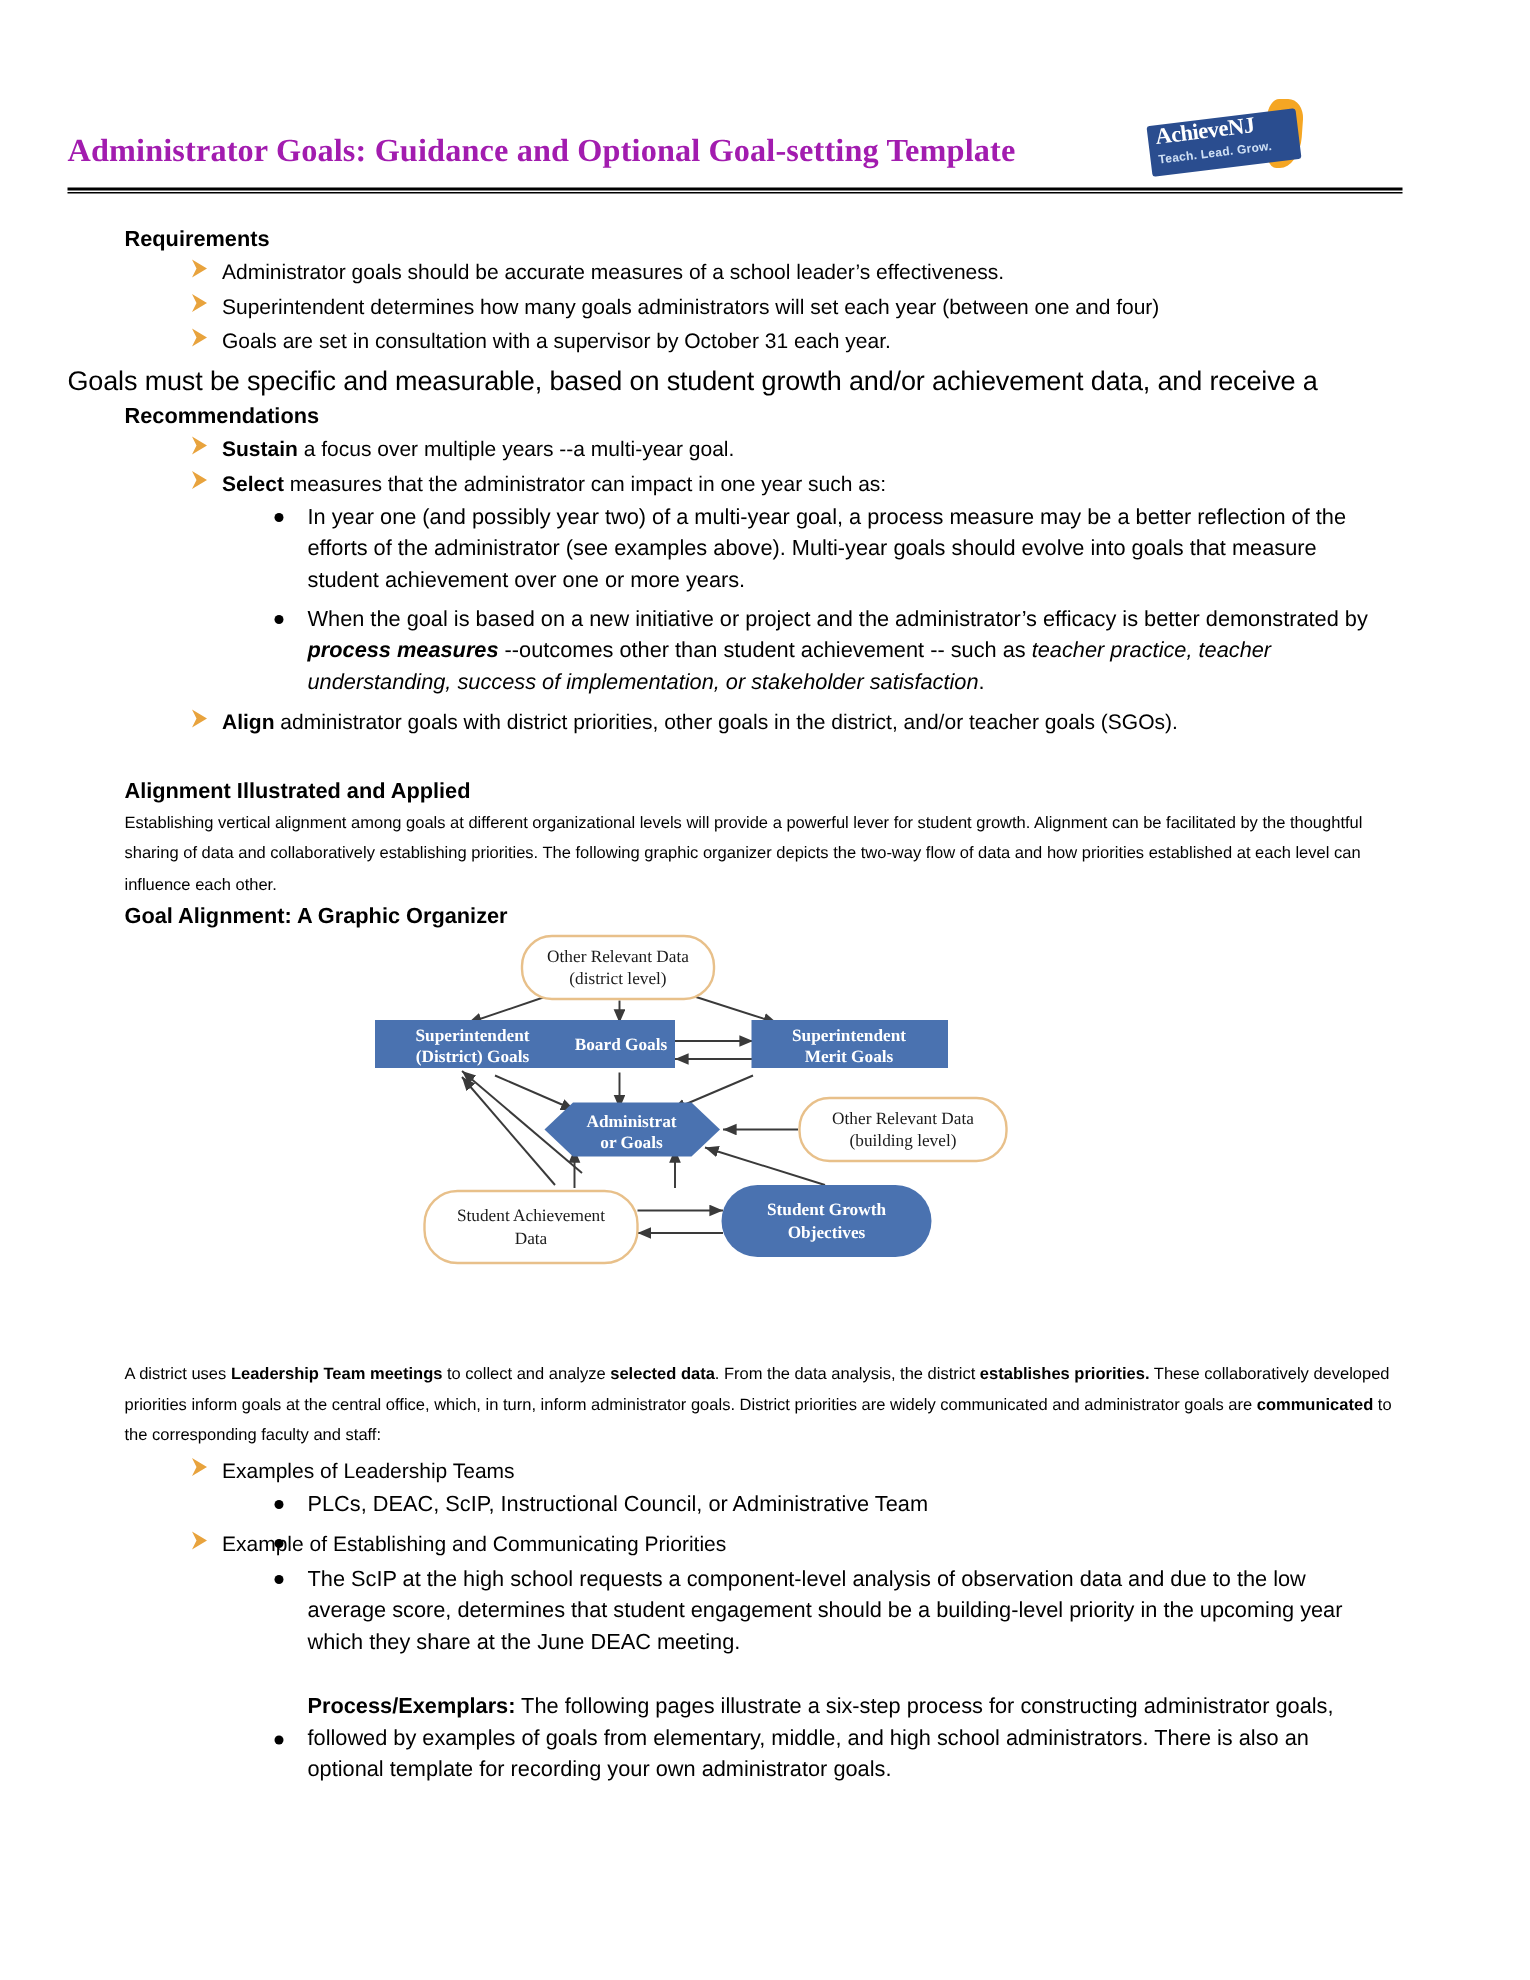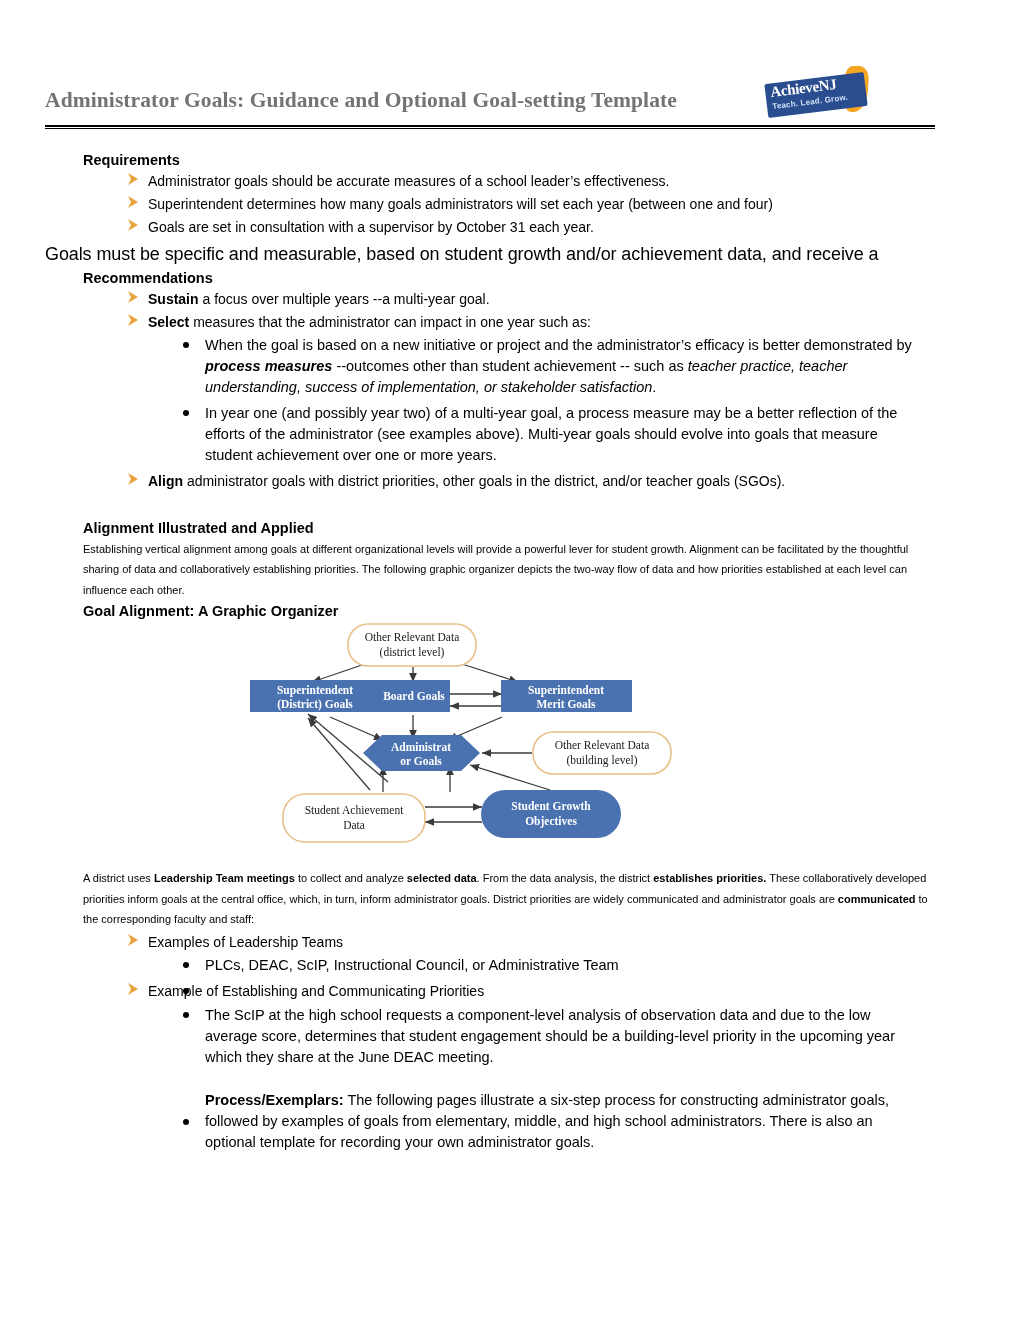--- a/index.html
+++ b/index.html
@@ -32,21 +32,21 @@
     width: 890px;
     height: 62px;
   }
   .header-title {
     position: absolute;
     left: 0;
     top: 16px;
     font-family: "Liberation Serif", serif;
     font-weight: bold;
     font-size: 21.5px;
-    color: #737373;
+    color: #a21caf;
     letter-spacing: 0.1px;
     white-space: nowrap;
   }
   .header-rule {
     position: absolute;
     left: 0;
     top: 53px;
     width: 890px;
     height: 4px;
     border-top: 2px solid #000000;
@@ -201,21 +201,21 @@
   }
   .diagram svg { display: block; }
 
   
   .content2 {
     position: absolute;
     left: 45px;
     top: 868px;
     width: 890px;
   }
-  .content2 p.body { margin-left: 38px; }
+  .content2 p.body { margin-left: 38px; margin-top: 38px; }
 </style>
 </head>
 <body>
 
 <div class="page">
 
   <div class="header">
     <div class="header-title">Administrator Goals: Guidance and Optional Goal-setting Template</div>
     <div class="header-rule"></div>
   </div>
@@ -277,25 +277,25 @@
               <path d="M1 1 L11 7 L1 13 L4 7 Z" fill="#e8a33d"></path>
             </svg>
         </span>
         <b>Select</b><span> measures that the administrator can impact in one year such as:</span>
       </li>
     </ul>
 
     <ul class="lvl2">
       <li>
         <span class="dot-marker"></span>
+        <span>In year one (and possibly year two) of a multi-year goal, a process measure may be a better reflection of the efforts of the administrator (see examples above).  Multi-year goals should evolve into goals that measure student achievement over one or more years.</span>
+      </li>
+      <li>
+        <span class="dot-marker"></span>
         <span>When the goal is based on a new initiative or project and the administrator’s efficacy is better demonstrated by </span><span class="bi">process measures</span><span> --outcomes other than student achievement -- such as </span><i>teacher practice, teacher understanding, success of implementation, or stakeholder satisfaction</i><span>.</span>
-      </li>
-      <li>
-        <span class="dot-marker"></span>
-        <span>In year one (and possibly year two) of a multi-year goal, a process measure may be a better reflection of the efforts of the administrator (see examples above).  Multi-year goals should evolve into goals that measure student achievement over one or more years.</span>
       </li>
     </ul>
 
     <ul class="lvl1">
       <li>
         <span class="arrow-marker">
           <svg width="13" height="14" viewBox="0 0 13 14">
               <path d="M1 1 L11 7 L1 13 L4 7 Z" fill="#e8a33d"></path>
             </svg>
         </span>

